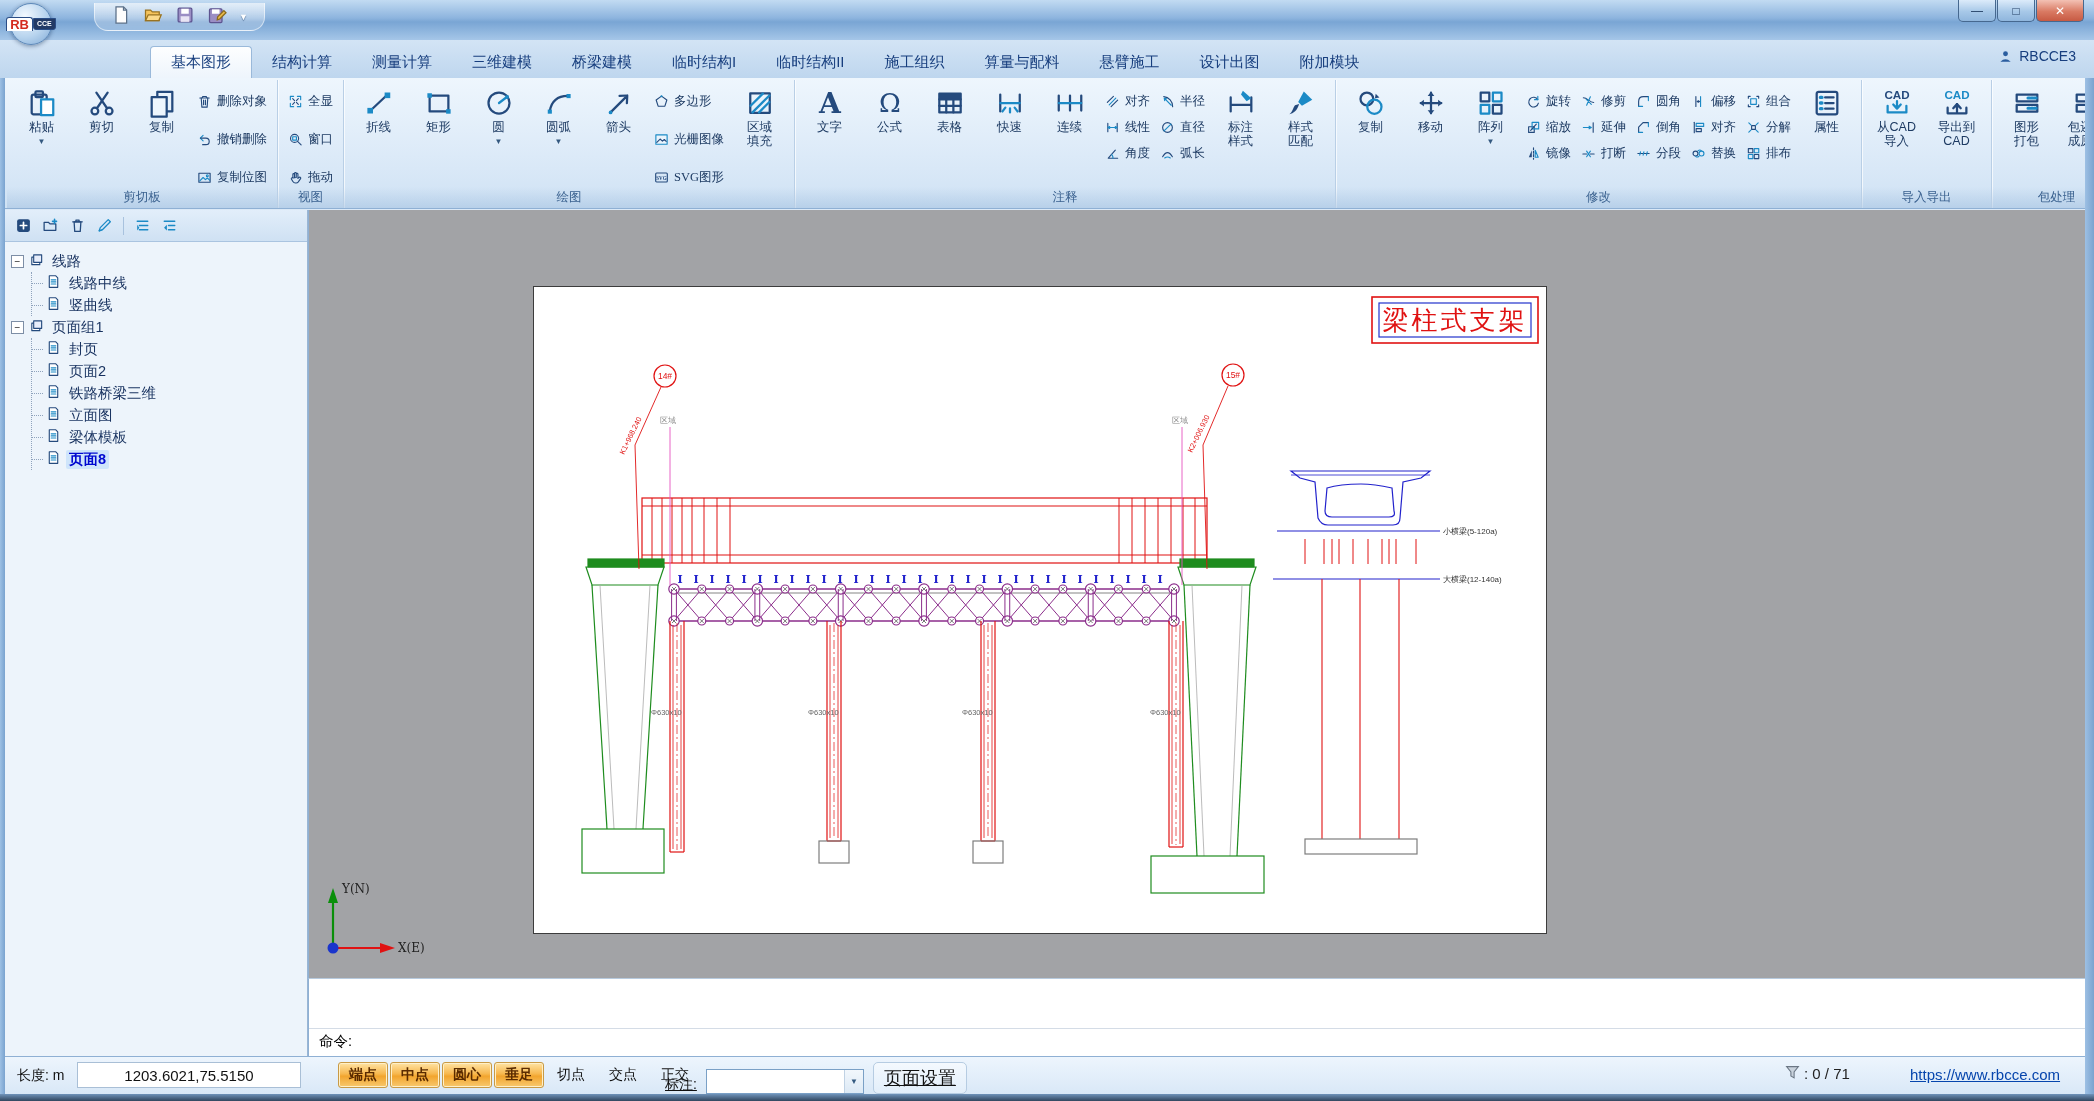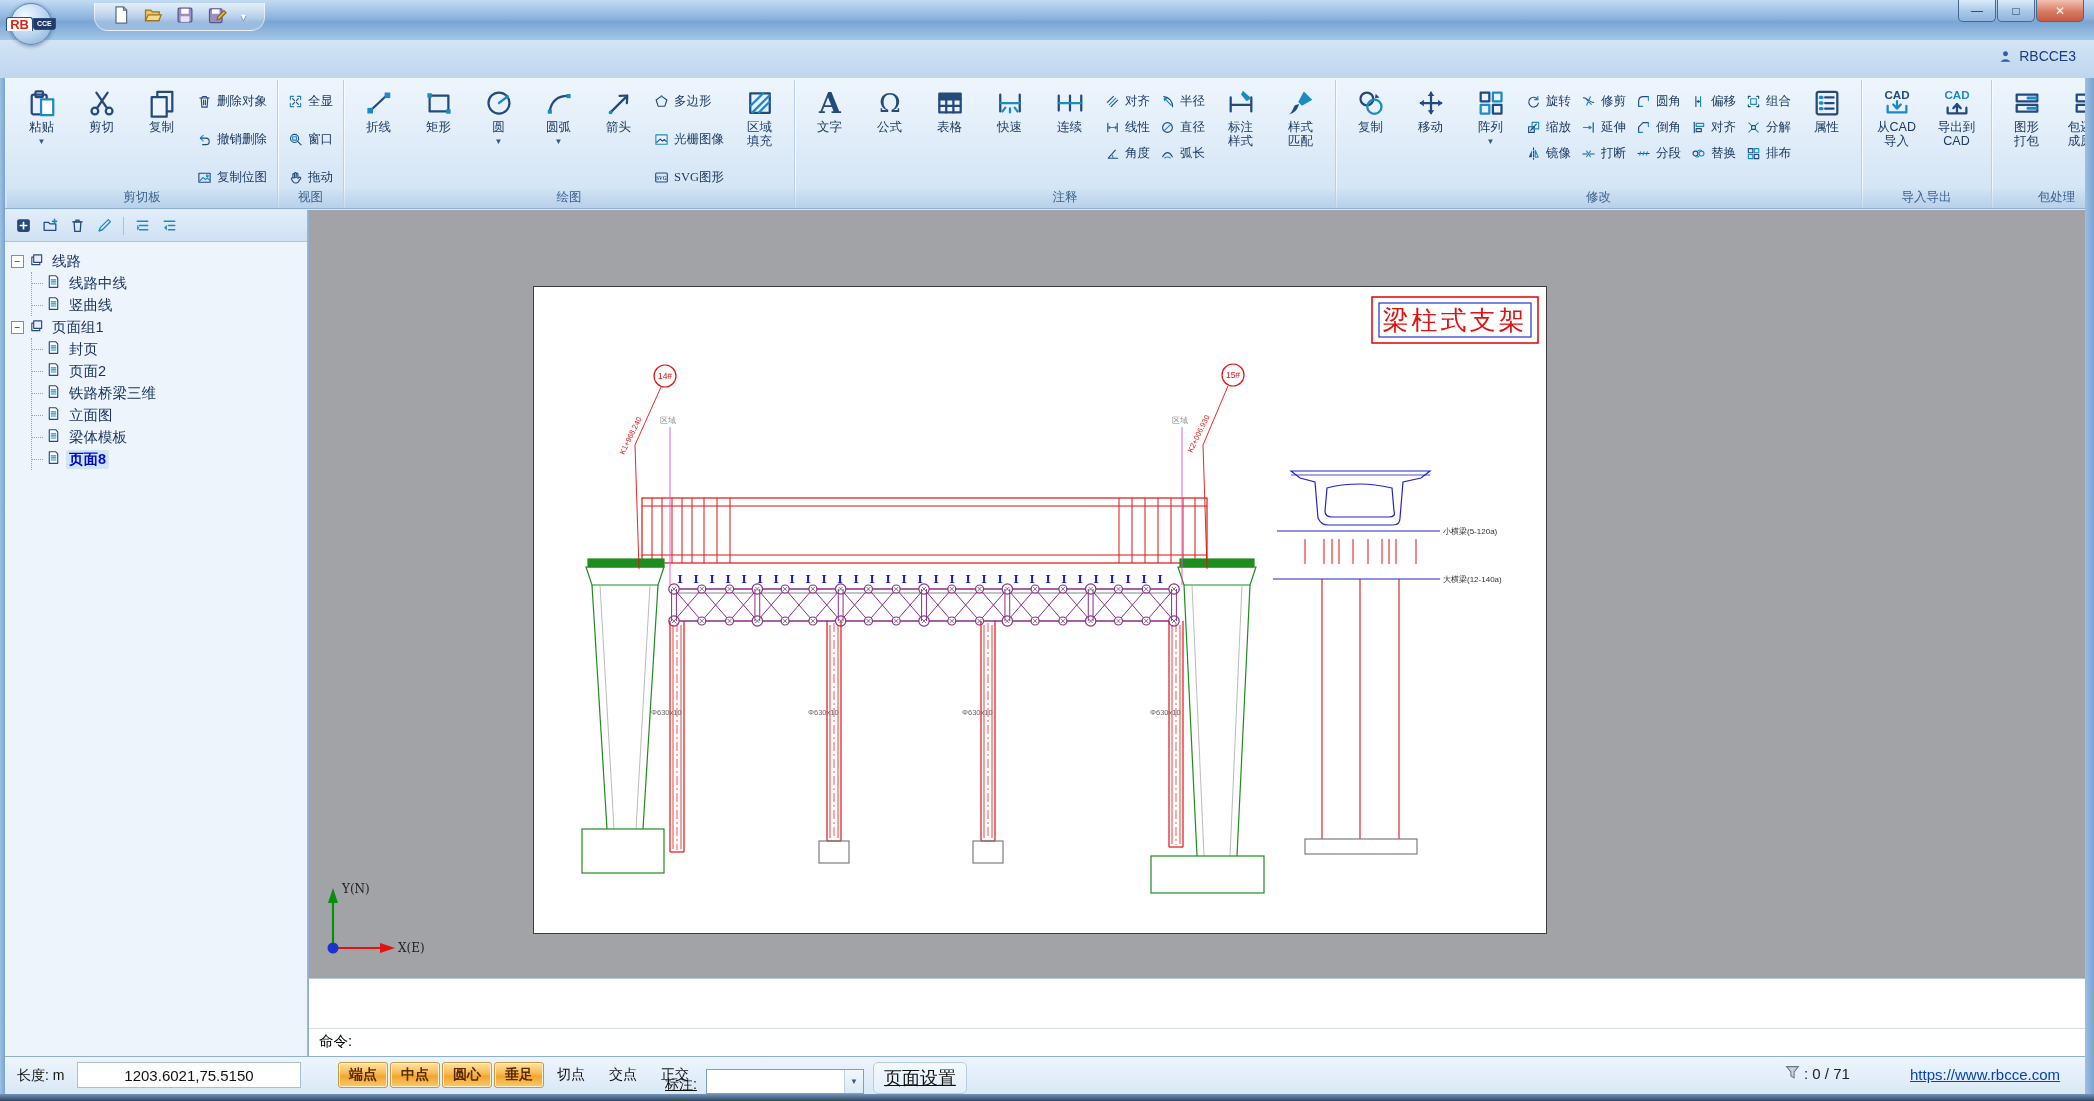--- a/index.html
+++ b/index.html
@@ -147,20 +147,34 @@
       <span class="ddar">▼</span>
     </div>
     <div class="winbtns">
       <div class="winbtn">—</div>
       <div class="winbtn">□</div>
       <div class="winbtn close">✕</div>
     </div>
   </div>
 
   <div class="tabrow">
+    <div class="tabs" id="tabs">
+        <div class="tab active">基本图形</div>
+        <div class="tab">结构计算</div>
+        <div class="tab">测量计算</div>
+        <div class="tab">三维建模</div>
+        <div class="tab">桥梁建模</div>
+        <div class="tab">临时结构I</div>
+        <div class="tab">临时结构II</div>
+        <div class="tab">施工组织</div>
+        <div class="tab">算量与配料</div>
+        <div class="tab">悬臂施工</div>
+        <div class="tab">设计出图</div>
+        <div class="tab">附加模块</div>
+      </div>
     <div class="userbox">
       <svg viewBox="0 0 16 16" width="15" height="15">
           <circle cx="8" cy="5" r="2.6" fill="#2a5d9f"></circle>
           <path d="M2.5 13.5 Q8 8.5 13.5 13.5 Z" fill="#2a5d9f"></path>
         </svg>
       <span>RBCCE3</span>
     </div>
   </div>
 
   <div class="ribbon" id="ribbon">

